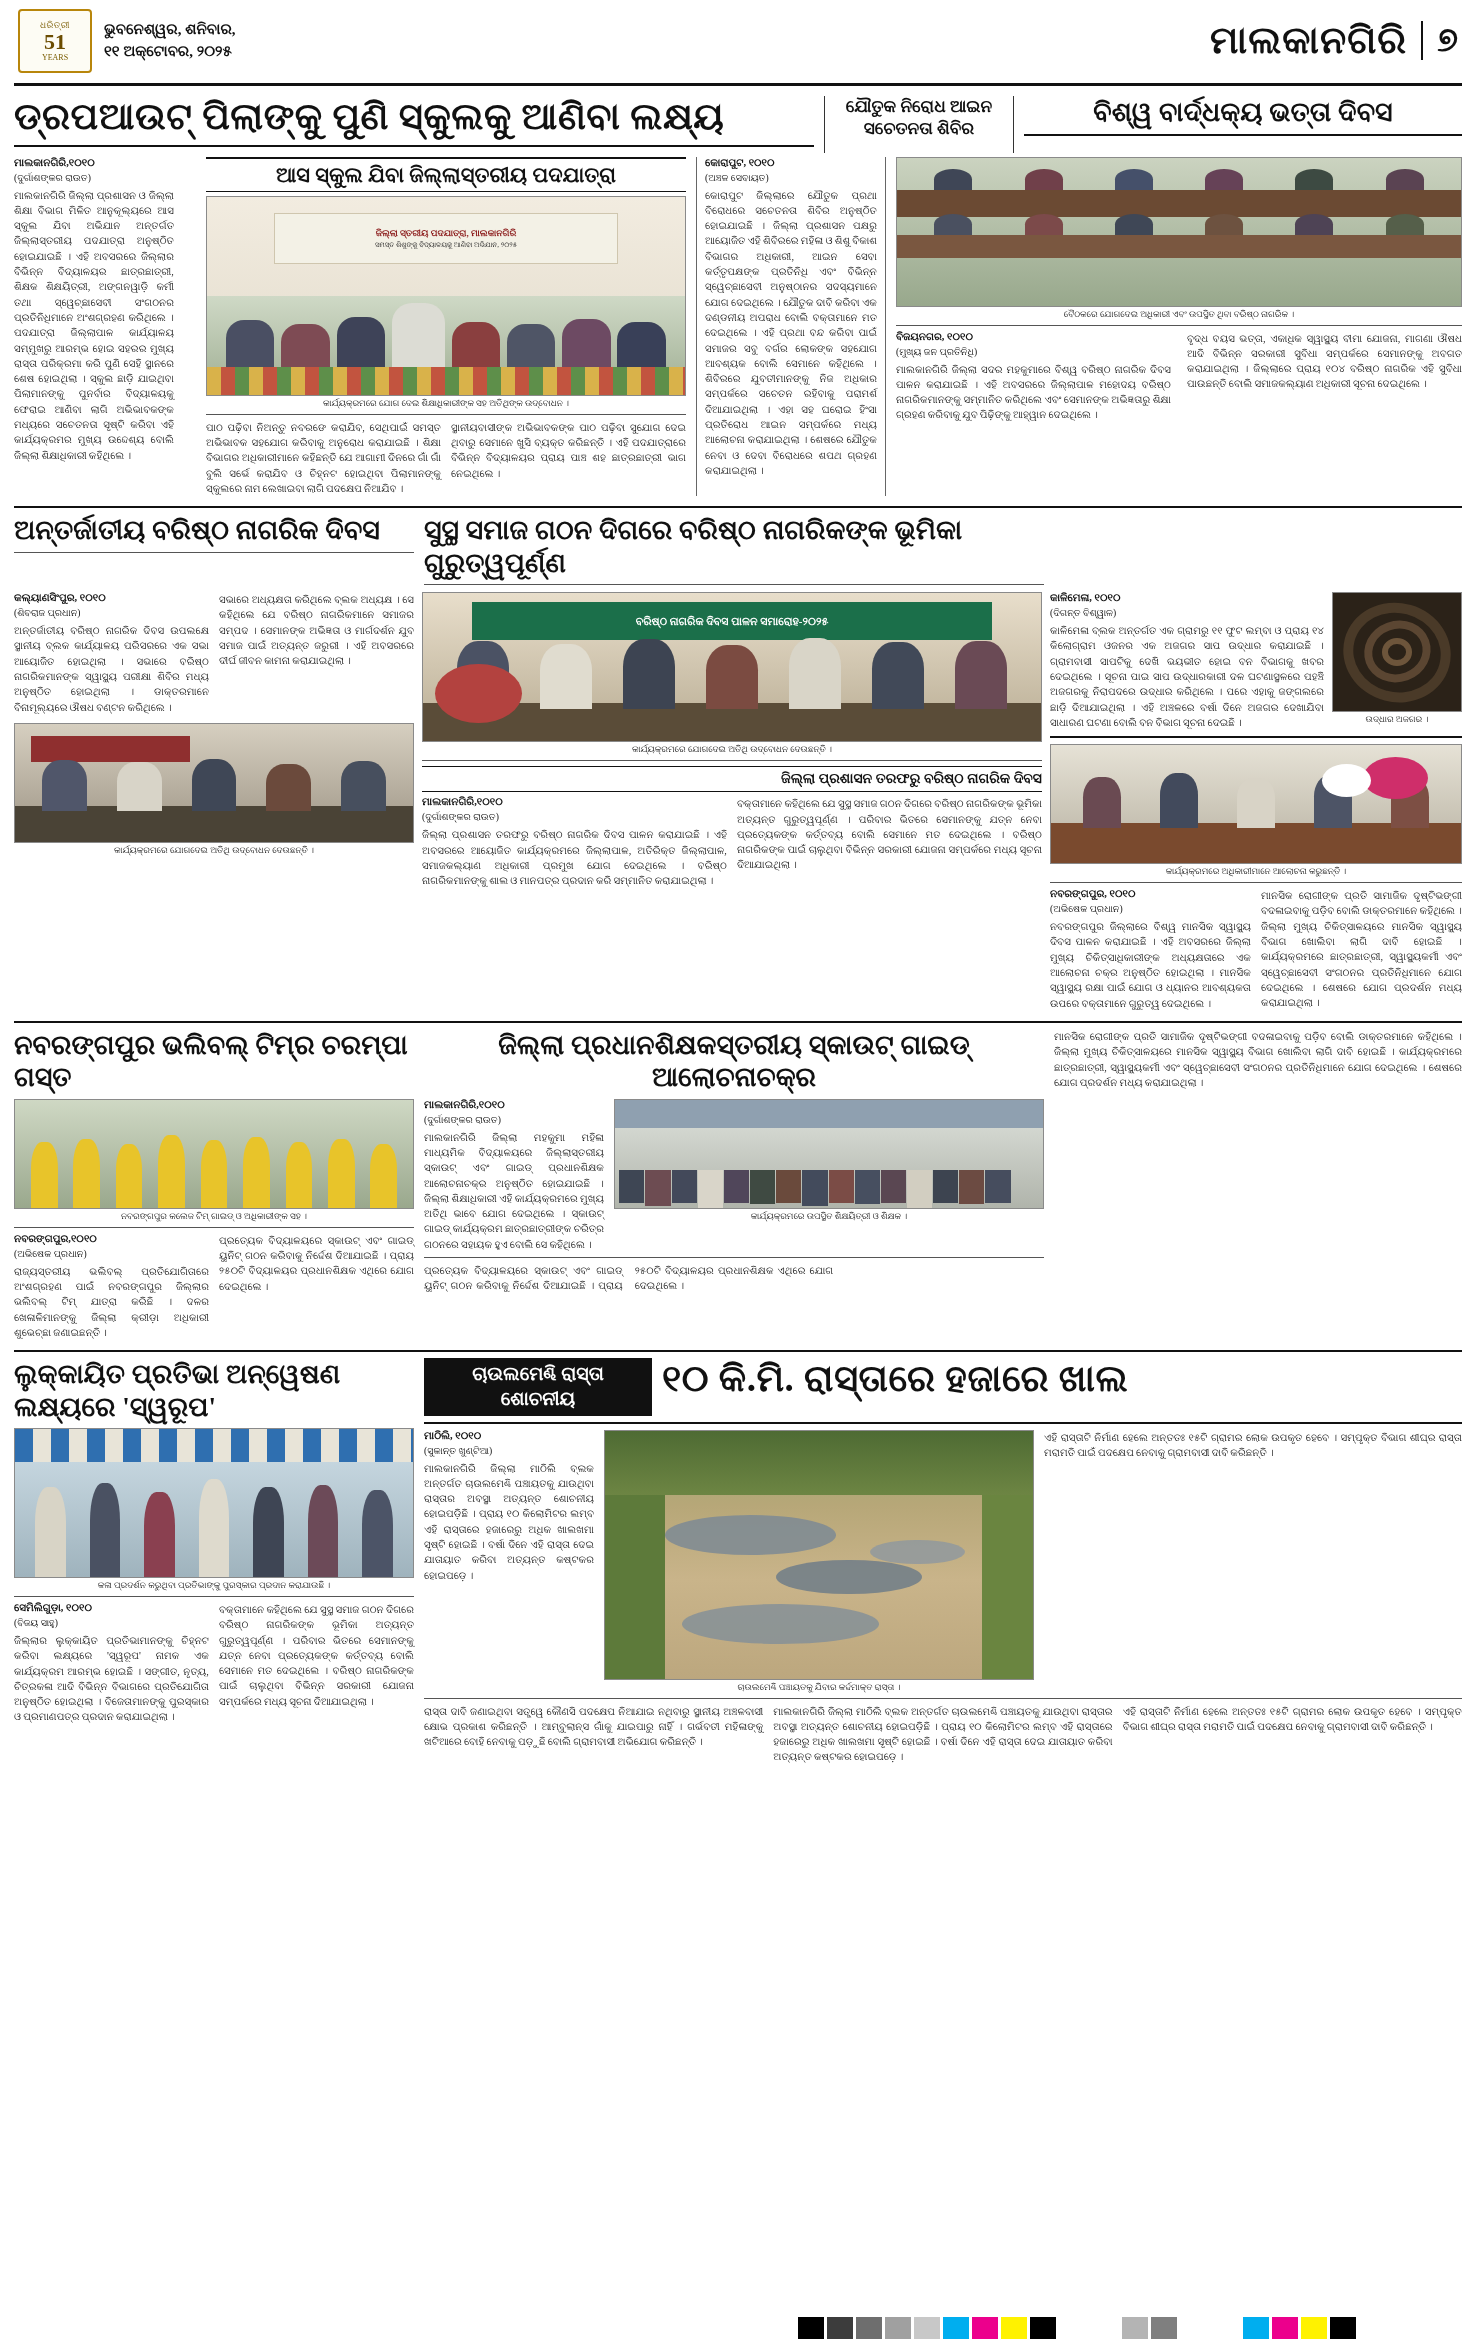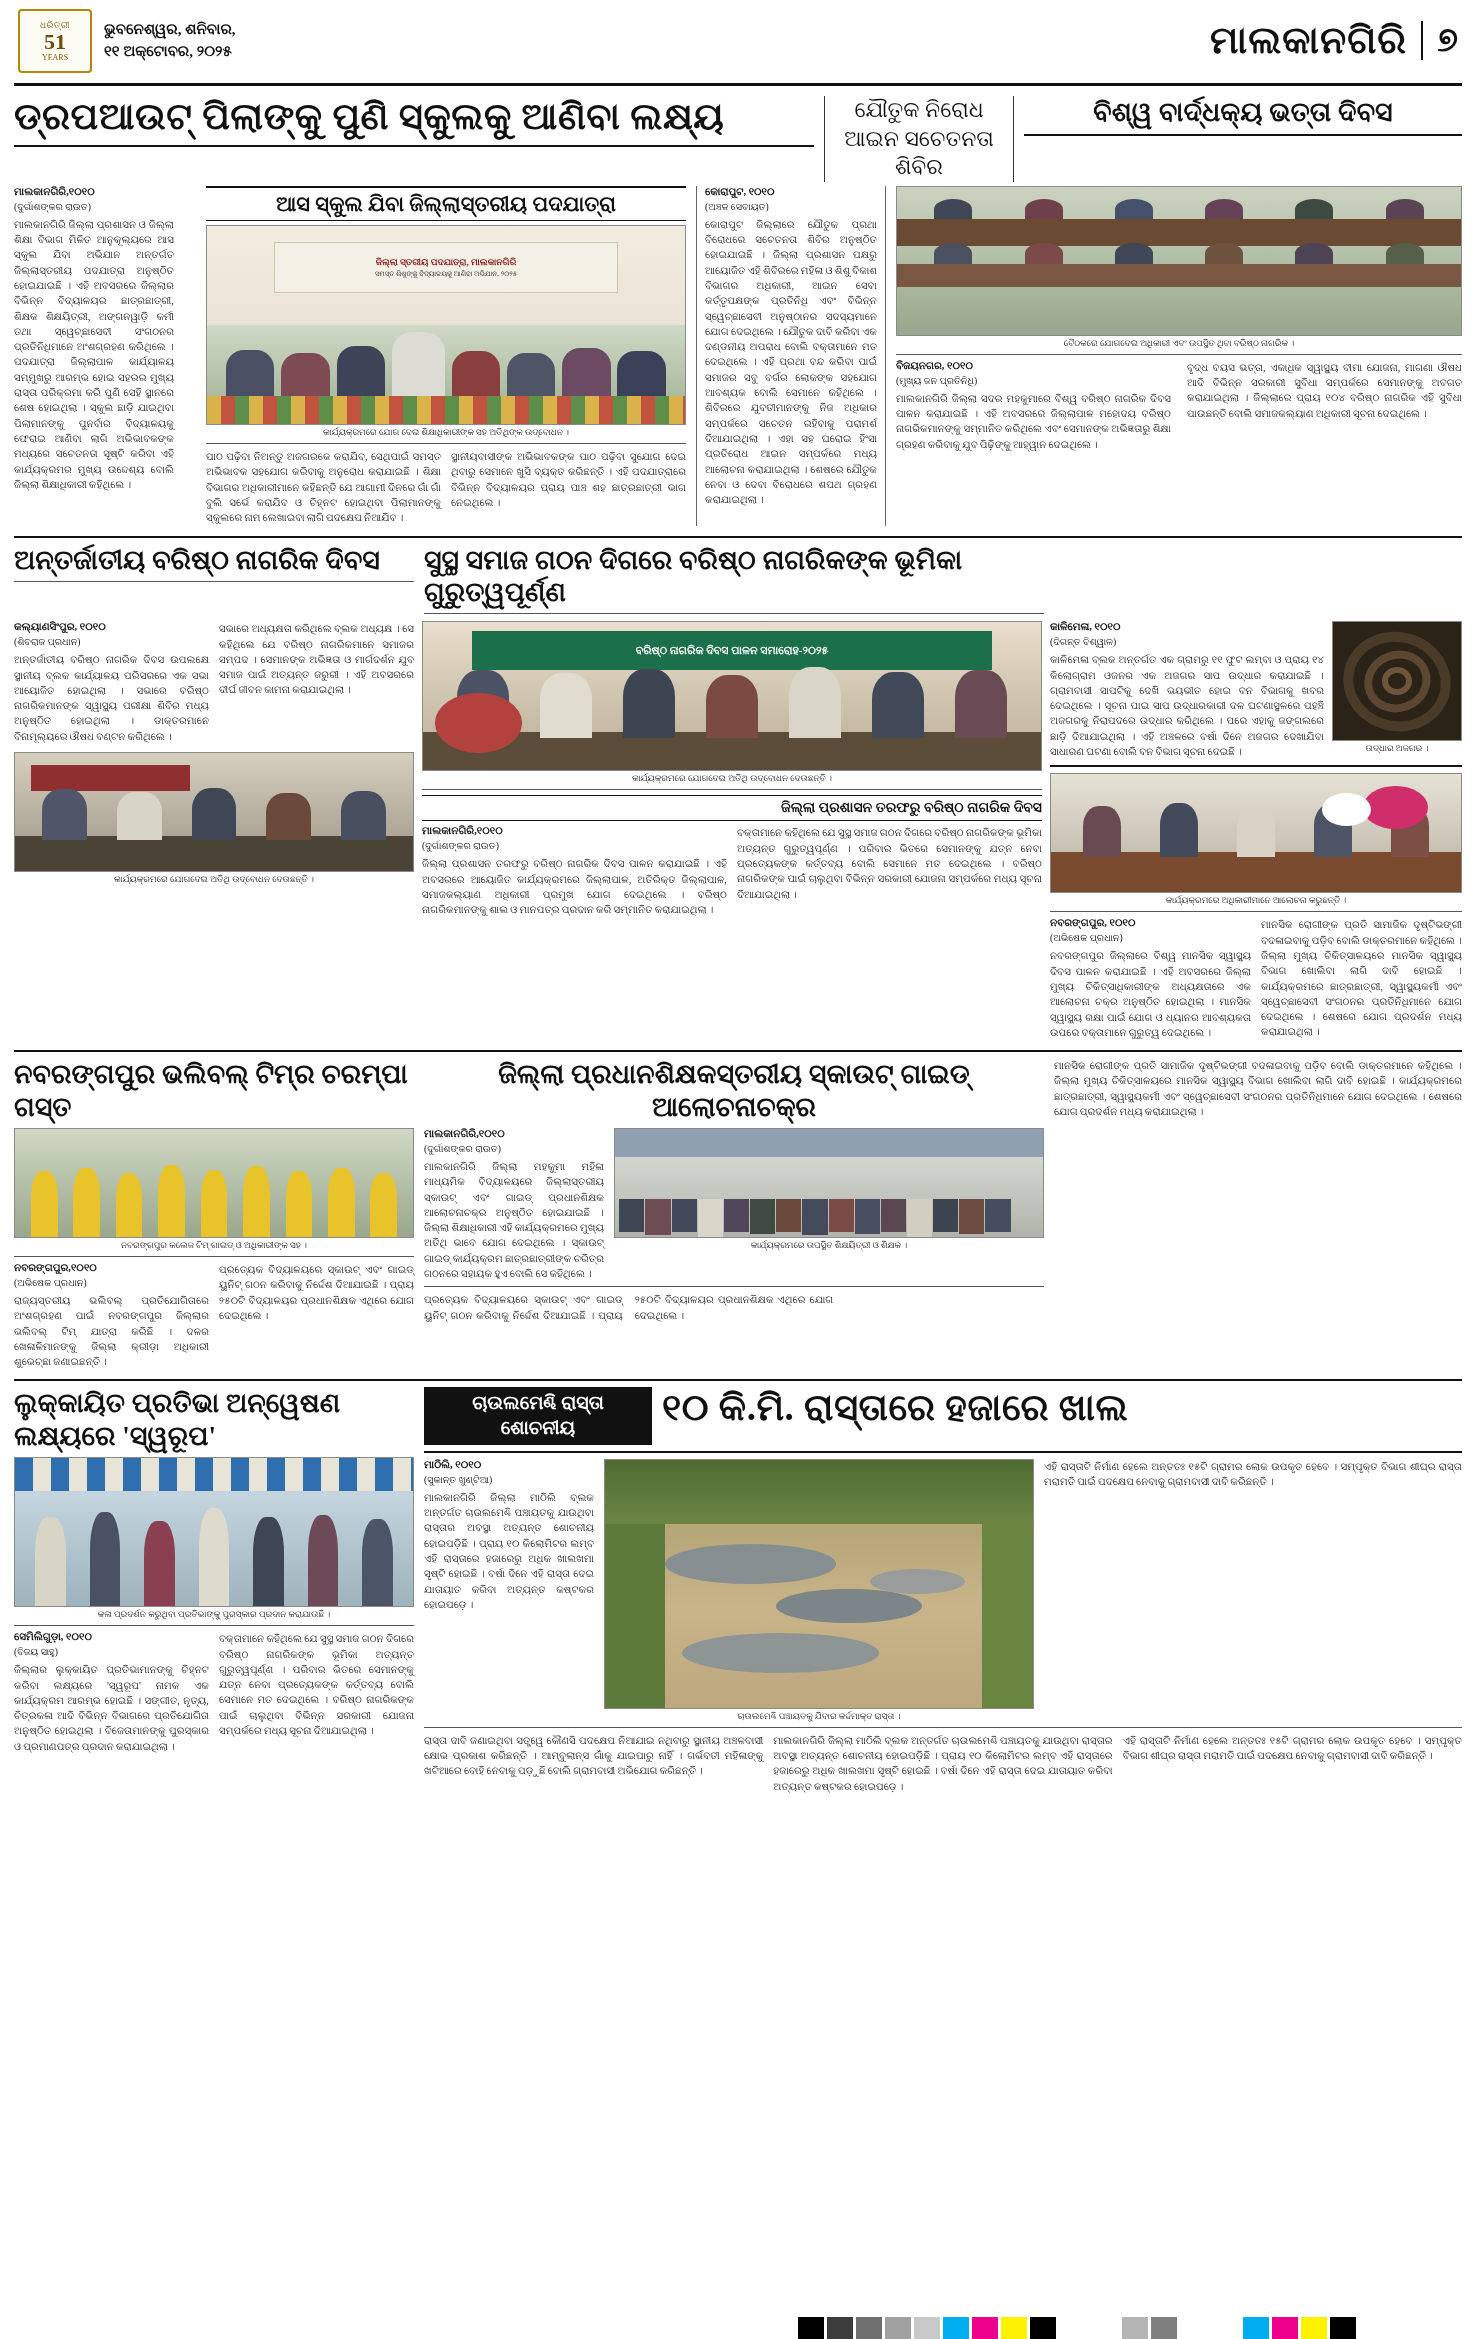--- a/index.html
+++ b/index.html
@@ -46,21 +46,21 @@
     word-spacing:-0.5px;
   }
   .dateline { font-size:10.4px; font-weight:bold; margin-bottom:3px; }
   .subdateline { font-size:9.6px; margin-bottom:4px; }
   .rule { border-top:2px solid #111; margin:6px 0; }
   .thinrule { border-top:1px solid #555; margin:5px 0; }
 
   .headline-xl { font-size:37px; font-weight:bold; line-height:1.15; letter-spacing:0.5px; }
   .headline-lg { font-size:27px; font-weight:bold; line-height:1.2; }
   .headline-md { font-size:21px; font-weight:bold; line-height:1.25; }
-  .headline-sm { font-size:22px; font-weight:normal; line-height:1.3; }
+  .headline-sm { font-size:17px; font-weight:bold; line-height:1.3; }
   .headline-xs { font-size:14px; font-weight:bold; line-height:1.3; }
 
   .banner {
     background:#111; color:#fff; font-weight:bold; text-align:center;
     padding:4px 6px; font-size:19px; line-height:1.3;
   }
 
   .photo { position:relative; background:#b9c4b0; overflow:hidden; border:1px solid #8a8a8a; }
   .cap { font-size:8.8px; text-align:center; margin-top:2px; color:#222; }
 
@@ -130,21 +130,21 @@
           <div style="width:11%; height:72%; background:#8a3f3f; border-radius:18px 18px 2px 2px;"></div>
           <div style="width:11%; height:70%; background:#4f5566; border-radius:18px 18px 2px 2px;"></div>
           <div style="width:11%; height:76%; background:#6d4a63; border-radius:18px 18px 2px 2px;"></div>
           <div style="width:11%; height:72%; background:#394058; border-radius:18px 18px 2px 2px;"></div>
         </div>
         <div style="position:absolute; bottom:0; left:0; right:0; height:14%; background:repeating-linear-gradient(90deg,#d9b24a 0 14px,#c2543f 14px 28px,#5e8f4a 28px 42px);"></div>
       </div>
       <div class="cap">କାର୍ଯ୍ୟକ୍ରମରେ ଯୋଗ ଦେଇ ଶିକ୍ଷାଧିକାରୀଙ୍କ ସହ ଅତିଥିଙ୍କ ଉଦ୍ବୋଧନ ।</div>
       <div class="thinrule"></div>
       <div style="display:flex; gap:10px;">
-        <div style="flex:1;" class="colbody">ପାଠ ପଢ଼ିବା ନିଅନ୍ତୁ ଅଜଗରକେ କରାଯିବ, ସେଥିପାଇଁ ସମସ୍ତ ଅଭିଭାବକ ସହଯୋଗ କରିବାକୁ ଅନୁରୋଧ କରାଯାଇଛି । ଶିକ୍ଷା ବିଭାଗର ଅଧିକାରୀମାନେ କହିଛନ୍ତି ଯେ ଆଗାମୀ ଦିନରେ ଗାଁ ଗାଁ ବୁଲି ସର୍ଭେ କରାଯିବ ଓ ଚିହ୍ନଟ ହୋଇଥିବା ପିଲାମାନଙ୍କୁ ସ୍କୁଲରେ ନାମ ଲେଖାଇବା ଲାଗି ପଦକ୍ଷେପ ନିଆଯିବ ।</div>
+        <div style="flex:1;" class="colbody">ପାଠ ପଢ଼ିବା ନିଅନ୍ତୁ ନବରଙେ କରାଯିବ, ସେଥିପାଇଁ ସମସ୍ତ ଅଭିଭାବକ ସହଯୋଗ କରିବାକୁ ଅନୁରୋଧ କରାଯାଇଛି । ଶିକ୍ଷା ବିଭାଗର ଅଧିକାରୀମାନେ କହିଛନ୍ତି ଯେ ଆଗାମୀ ଦିନରେ ଗାଁ ଗାଁ ବୁଲି ସର୍ଭେ କରାଯିବ ଓ ଚିହ୍ନଟ ହୋଇଥିବା ପିଲାମାନଙ୍କୁ ସ୍କୁଲରେ ନାମ ଲେଖାଇବା ଲାଗି ପଦକ୍ଷେପ ନିଆଯିବ ।</div>
         <div style="flex:1;" class="colbody">ସ୍ଥାନୀୟବାସୀଙ୍କ ଅଭିଭାବକଙ୍କ ପାଠ ପଢ଼ିବା ସୁଯୋଗ ଦେଇ ଥିବାରୁ ସେମାନେ ଖୁସି ବ୍ୟକ୍ତ କରିଛନ୍ତି । ଏହି ପଦଯାତ୍ରାରେ ବିଭିନ୍ନ ବିଦ୍ୟାଳୟର ପ୍ରାୟ ପାଞ୍ଚ ଶହ ଛାତ୍ରଛାତ୍ରୀ ଭାଗ ନେଇଥିଲେ ।</div>
       </div>
     </div>
 
     <div style="width:190px; border-left:1px solid #666; border-right:1px solid #666; padding:0 8px;">
       <div class="dateline">କୋରାପୁଟ, ୧୦୧୦</div>
       <div class="subdateline">(ଅଞ୍ଚଳ ସେବାୟତ)</div>
       <div class="colbody">କୋରାପୁଟ ଜିଲ୍ଲାରେ ଯୌତୁକ ପ୍ରଥା ବିରୋଧରେ ସଚେତନତା ଶିବିର ଅନୁଷ୍ଠିତ ହୋଇଯାଇଛି । ଜିଲ୍ଲା ପ୍ରଶାସନ ପକ୍ଷରୁ ଆୟୋଜିତ ଏହି ଶିବିରରେ ମହିଳା ଓ ଶିଶୁ ବିକାଶ ବିଭାଗର ଅଧିକାରୀ, ଆଇନ ସେବା କର୍ତ୍ତୃପକ୍ଷଙ୍କ ପ୍ରତିନିଧି ଏବଂ ବିଭିନ୍ନ ସ୍ୱେଚ୍ଛାସେବୀ ଅନୁଷ୍ଠାନର ସଦସ୍ୟମାନେ ଯୋଗ ଦେଇଥିଲେ । ଯୌତୁକ ଦାବି କରିବା ଏକ ଦଣ୍ଡନୀୟ ଅପରାଧ ବୋଲି ବକ୍ତାମାନେ ମତ ଦେଇଥିଲେ । ଏହି ପ୍ରଥା ବନ୍ଦ କରିବା ପାଇଁ ସମାଜର ସବୁ ବର୍ଗର ଲୋକଙ୍କ ସହଯୋଗ ଆବଶ୍ୟକ ବୋଲି ସେମାନେ କହିଥିଲେ । ଶିବିରରେ ଯୁବତୀମାନଙ୍କୁ ନିଜ ଅଧିକାର ସମ୍ପର୍କରେ ସଚେତନ ରହିବାକୁ ପରାମର୍ଶ ଦିଆଯାଇଥିଲା । ଏହା ସହ ଘରୋଇ ହିଂସା ପ୍ରତିରୋଧ ଆଇନ ସମ୍ପର୍କରେ ମଧ୍ୟ ଆଲୋଚନା କରାଯାଇଥିଲା । ଶେଷରେ ଯୌତୁକ ନେବା ଓ ଦେବା ବିରୋଧରେ ଶପଥ ଗ୍ରହଣ କରାଯାଇଥିଲା ।</div>
     </div>
 

